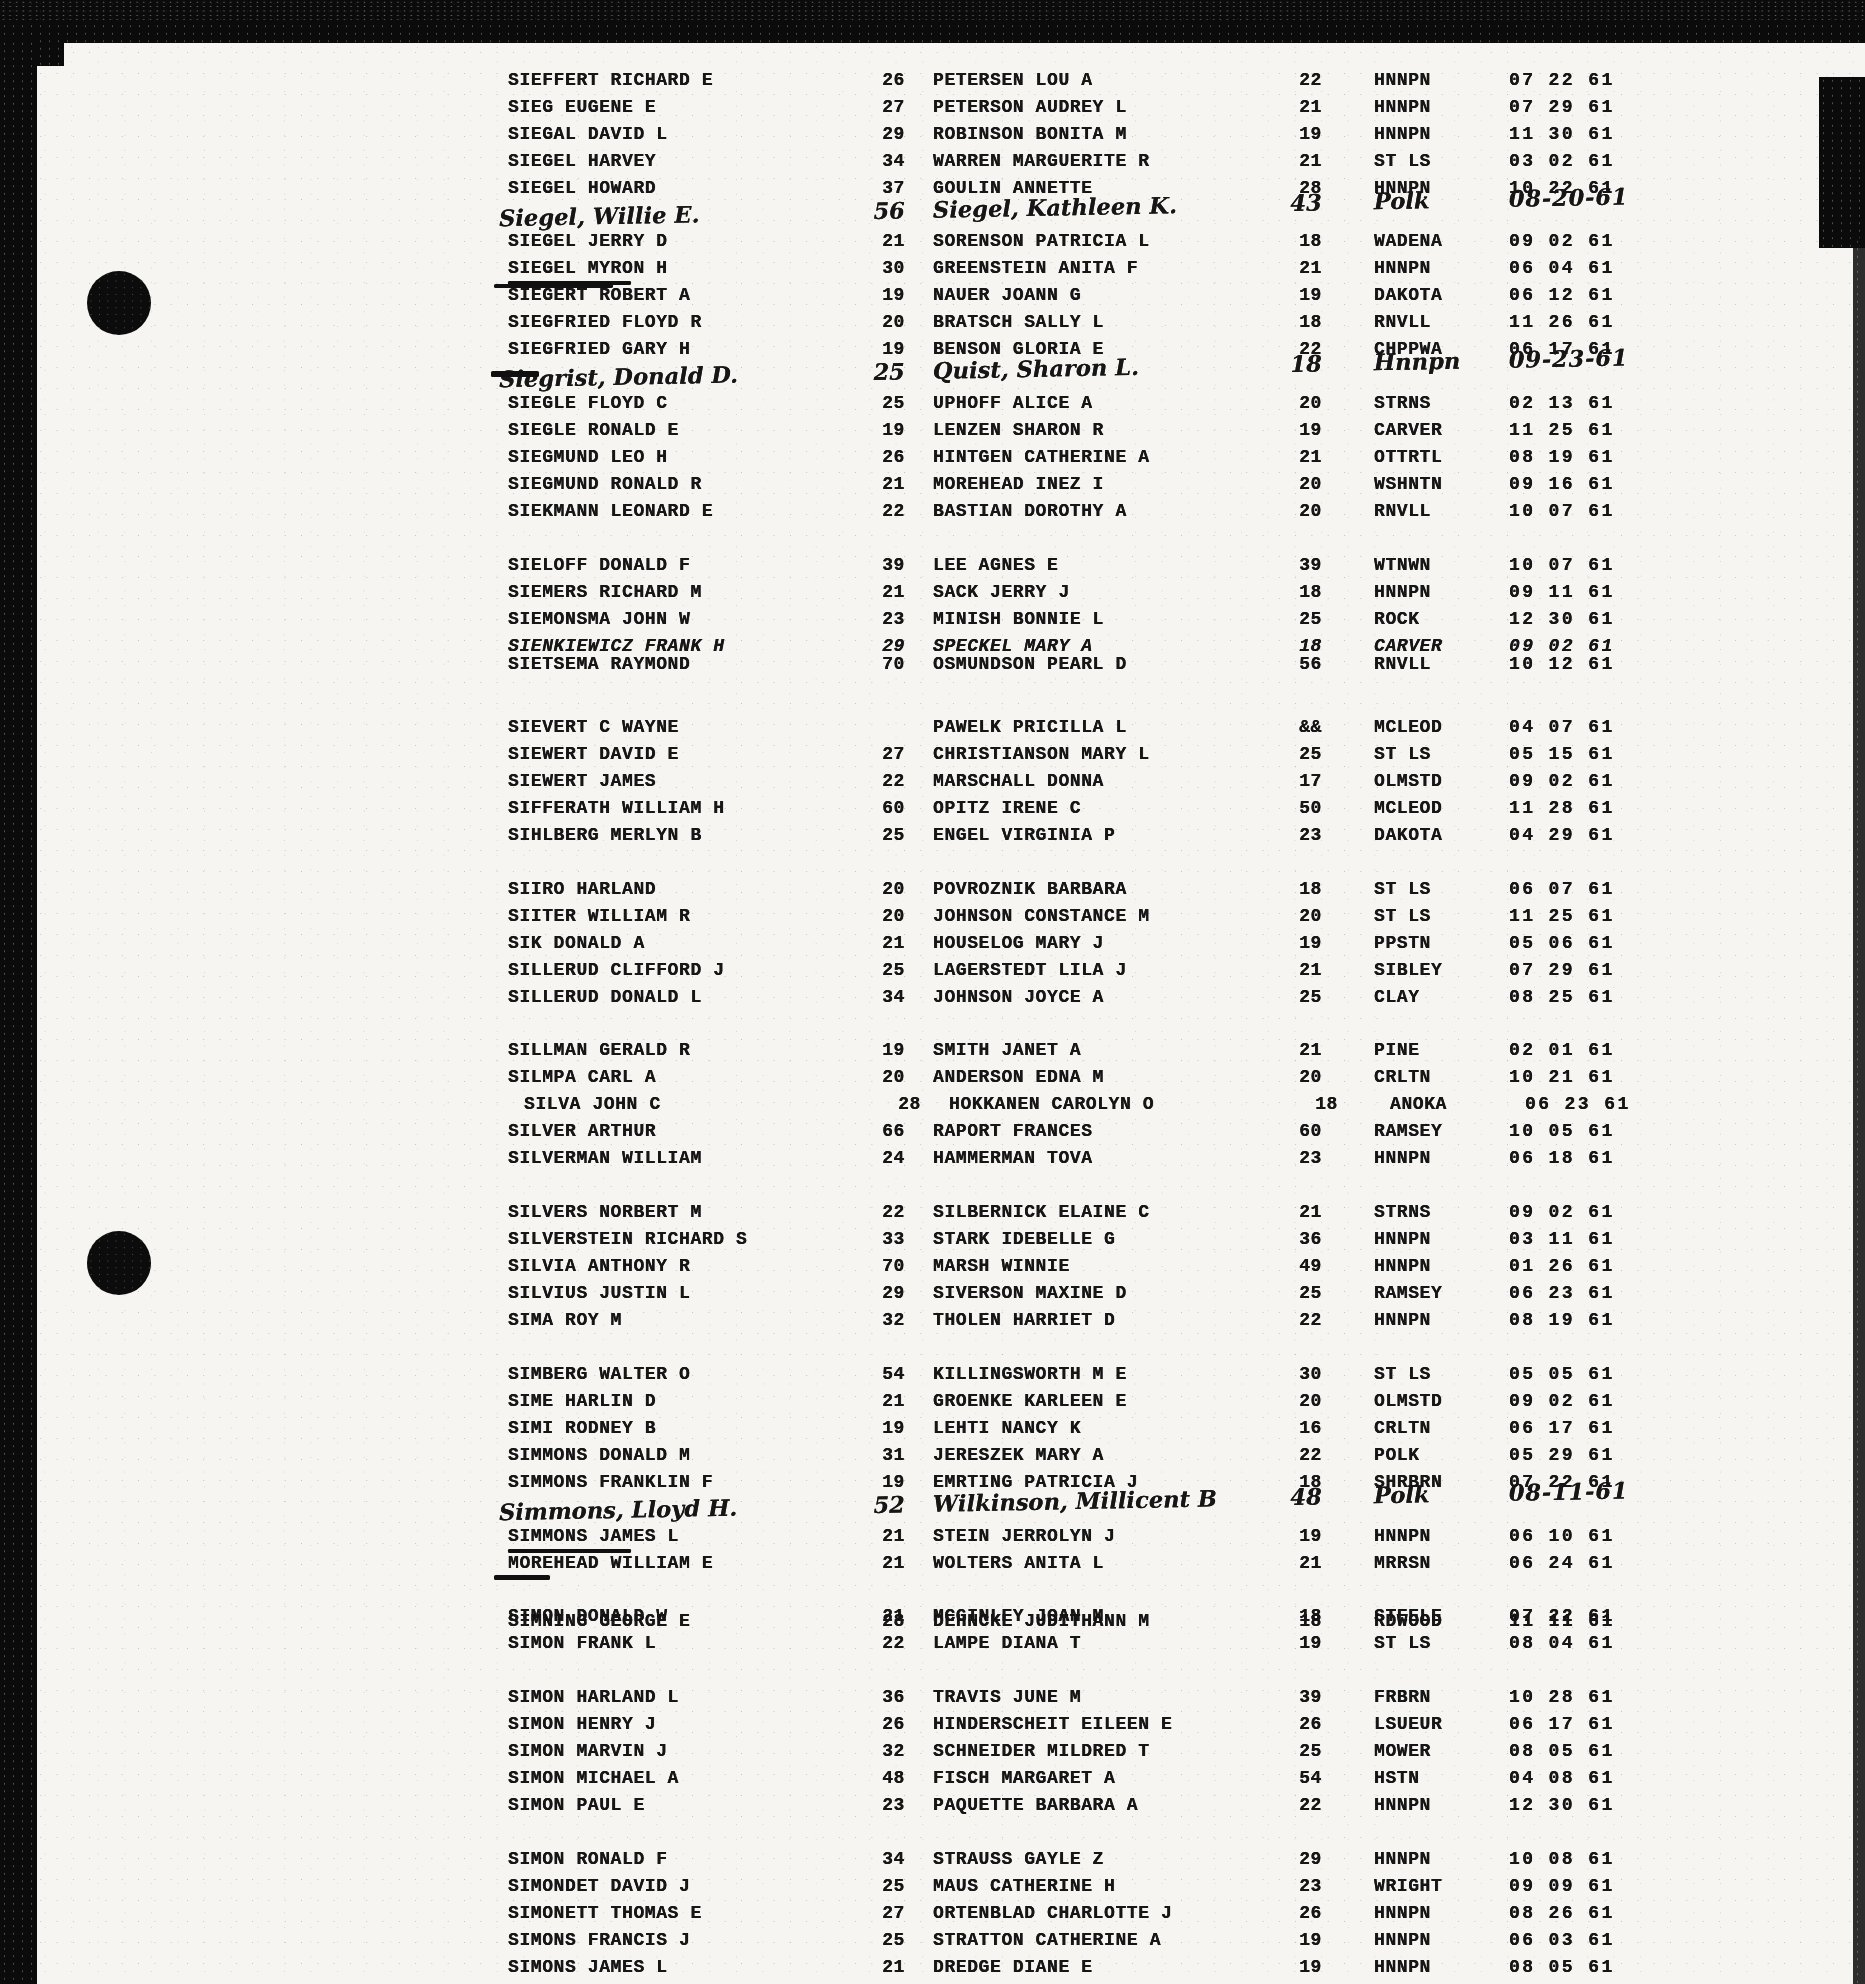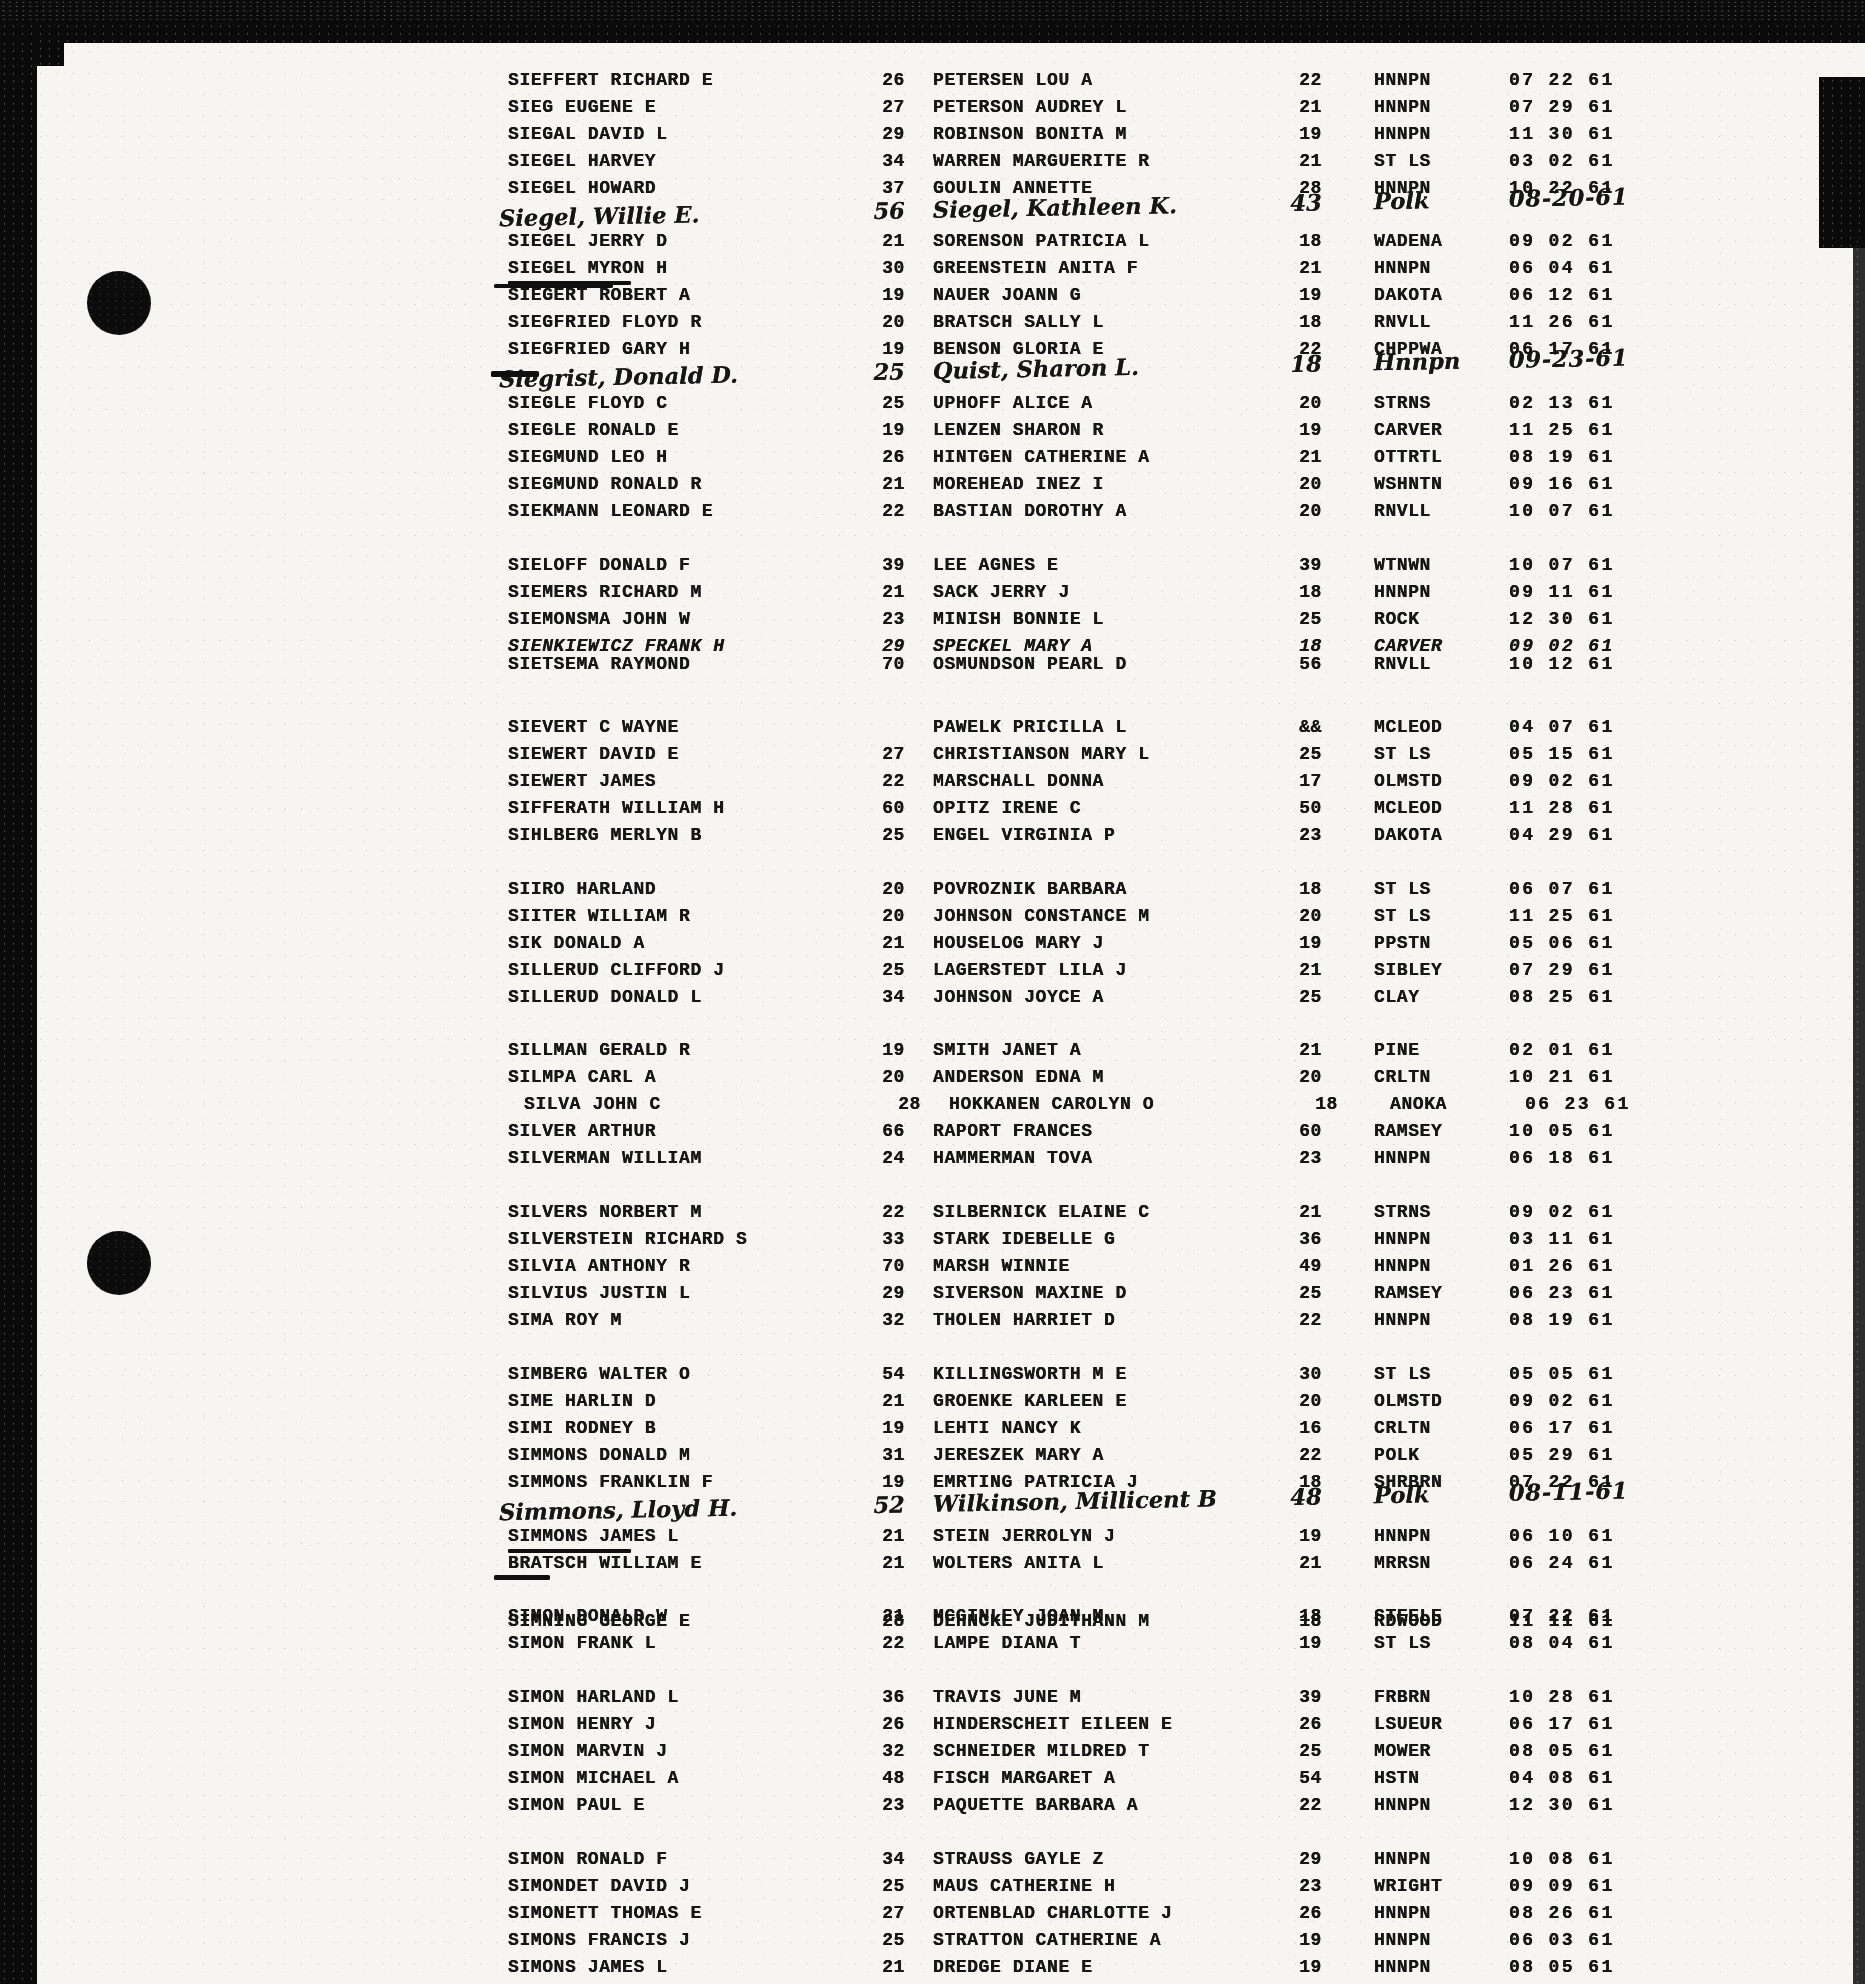--- a/index.html
+++ b/index.html
@@ -457,21 +457,21 @@
     <div class="row" style="top: 1526px;">
       <span class="cell c-g">SIMMONS JAMES L</span>
       <span class="cell c-ga">21</span>
       <span class="cell c-b">STEIN JERROLYN J</span>
       <span class="cell c-ba">19</span>
       <span class="cell c-c">HNNPN</span>
       <span class="cell c-d">06 10 61</span>
       <span class="u-mark" style="left: 508px; top: 23px; width: 123px; height: 3.6px;"></span>
     </div>
     <div class="row" style="top: 1553px;">
-      <span class="cell c-g">BRATSCH WILLIAM E</span>
+      <span class="cell c-g">MOREHEAD WILLIAM E</span>
       <span class="cell c-ga">21</span>
       <span class="cell c-b">WOLTERS ANITA L</span>
       <span class="cell c-ba">21</span>
       <span class="cell c-c">MRRSN</span>
       <span class="cell c-d">06 24 61</span>
     </div>
     <div class="row" style="top: 1579px; margin-top: 32px;">
       <span class="cell c-g">SIMNING GEORGE E</span>
       <span class="cell c-ga">28</span>
       <span class="cell c-b">DEHNCKE JUDITHANN M</span>

